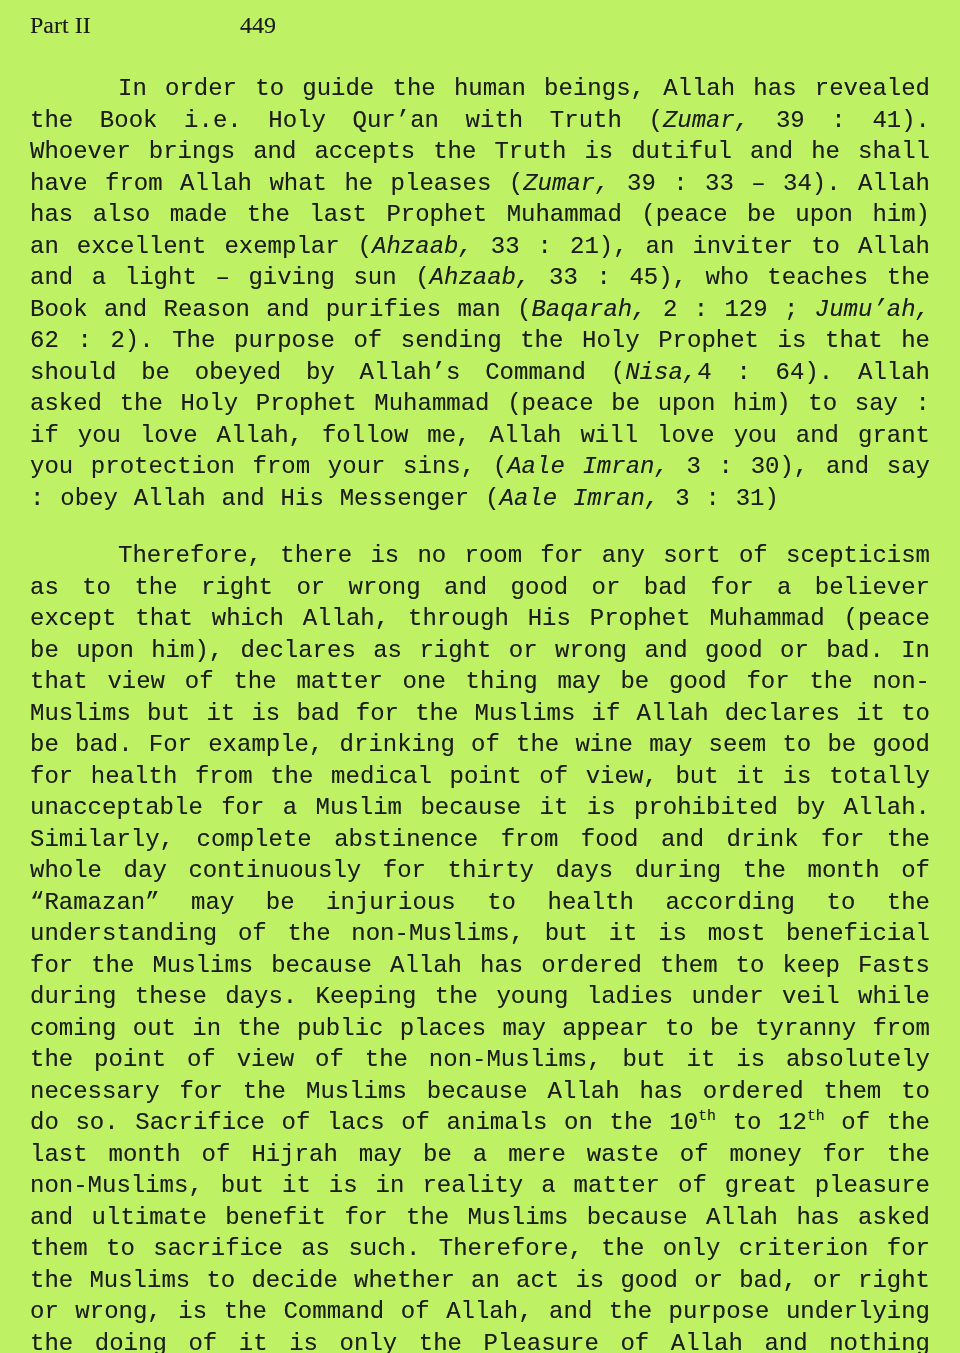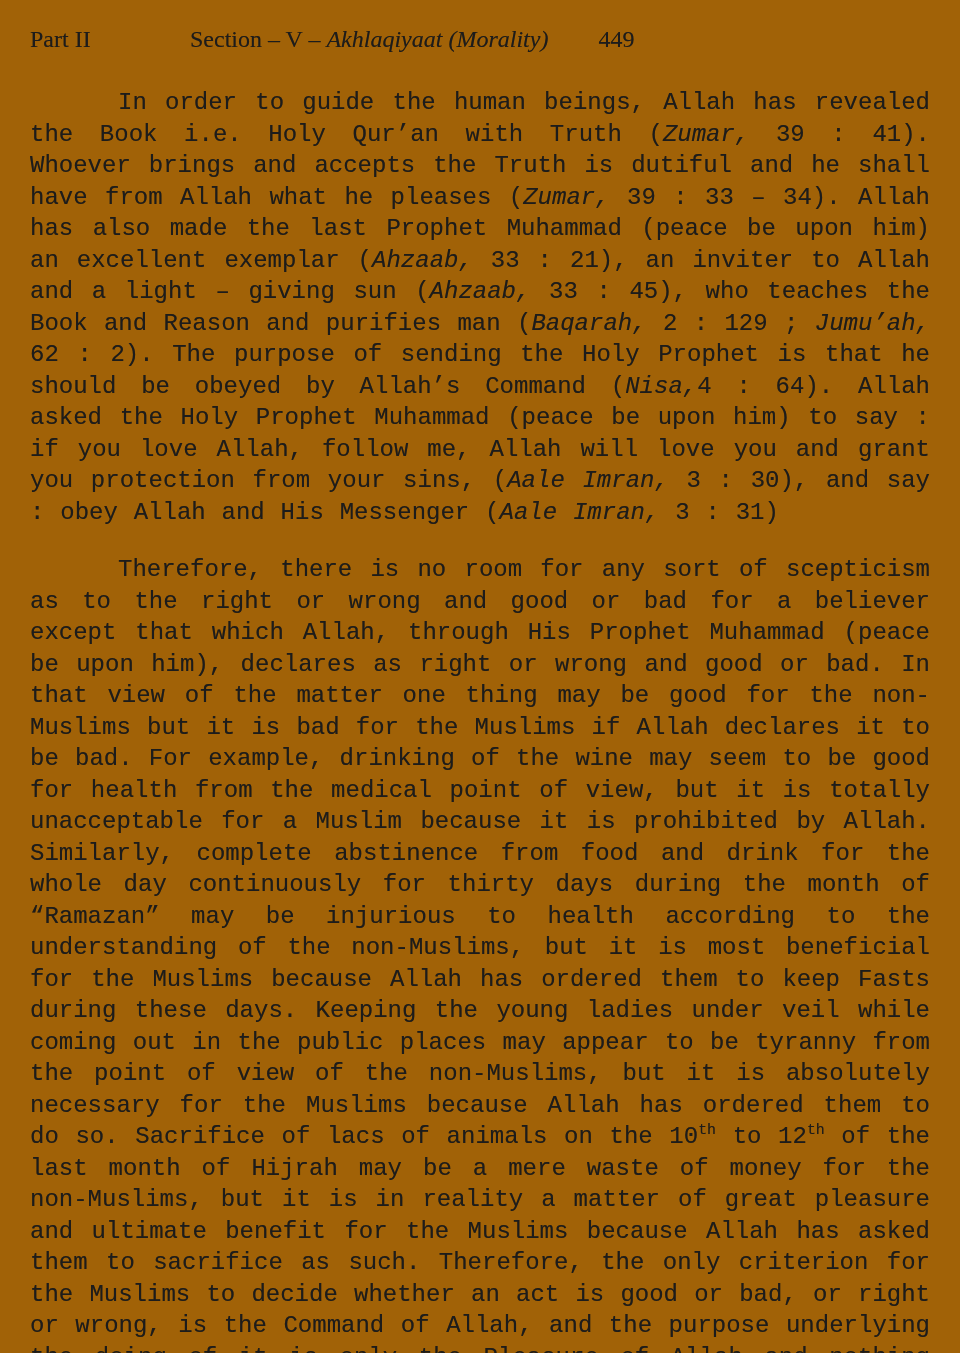--- a/index.html
+++ b/index.html
@@ -5,25 +5,25 @@
   html, body {
     margin: 0;
     padding: 0;
     background: #ffffff;
   }
   .page {
     position: relative;
     width: 960px;
     height: 1353px;
     box-sizing: border-box;
-    background: #a16207;
+    background: #bef264;
     color: #1c1c1c;
     font-family: "Liberation Serif", "DejaVu Serif", serif;
     font-size: 24px;
-    padding: 26px 30px 0 30px;
+    padding: 12px 30px 0 30px;
     text-shadow: 0 0 0.5px rgba(0,0,0,0.35);
     overflow: hidden;
   }
   .header {
     display: flex;
     align-items: baseline;
     white-space: nowrap;
     margin-bottom: 34px;
   }
   .hdr-part {
@@ -55,20 +55,19 @@
     line-height: 0;
     vertical-align: super;
   }
 </style>
 </head>
 <body>
 
 <div class="page">
   <div class="header">
     <span class="hdr-part">Part II</span>
-    <span class="hdr-section"><span>Section – V – </span><span class="it">Akhlaqiyaat (Morality)</span></span>
     <span class="hdr-pageno">449</span>
   </div>
 
   <p class="para indent"><span>In order to guide the human beings, Allah has revealed the Book i.e. Holy Qur’an with Truth (</span><span class="it">Zumar,</span><span> 39 : 41). Whoever brings and accepts the Truth is dutiful and he shall have from Allah what he pleases (</span><span class="it">Zumar,</span><span> 39 : 33 – 34). Allah has also made the last Prophet Muhammad (peace be upon him) an excellent exemplar (</span><span class="it">Ahzaab,</span><span> 33 : 21), an inviter to Allah and a light – giving sun (</span><span class="it">Ahzaab,</span><span> 33 : 45), who teaches the Book and Reason and purifies man (</span><span class="it">Baqarah,</span><span> 2 : 129 ; </span><span class="it">Jumu’ah,</span><span> 62 : 2). The purpose of sending the Holy Prophet is that he should be obeyed by Allah’s Command (</span><span class="it">Nisa,</span><span>4 : 64). Allah asked the Holy Prophet Muhammad (peace be upon him) to say : if you love Allah, follow me, Allah will love you and grant you protection from your sins, (</span><span class="it">Aale Imran,</span><span> 3 : 30), and say : obey Allah and His Messenger (</span><span class="it">Aale Imran,</span><span> 3 : 31)</span></p>
 
   <p class="para indent"><span>Therefore, there is no room for any sort of scepticism as to the right or wrong and good or bad for a believer except that which Allah, through His Prophet Muhammad (peace be upon him), declares as right or wrong and good or bad. In that view of the matter one thing may be good for the non-Muslims but it is bad for the Muslims if Allah declares it to be bad. For example, drinking of the wine may seem to be good for health from the medical point of view, but it is totally unacceptable for a Muslim because it is prohibited by Allah. Similarly, complete abstinence from food and drink for the whole day continuously for thirty days during the month of “Ramazan” may be injurious to health according to the understanding of the non-Muslims, but it is most beneficial for the Muslims because Allah has ordered them to keep Fasts during these days. Keeping the young ladies under veil while coming out in the public places may appear to be tyranny from the point of view of the non-Muslims, but it is absolutely necessary for the Muslims because Allah has ordered them to do so. Sacrifice of lacs of animals on the 10</span><sup>th</sup><span> to 12</span><sup>th</sup><span> of the last month of Hijrah may be a mere waste of money for the non-Muslims, but it is in reality a matter of great pleasure and ultimate benefit for the Muslims because Allah has asked them to sacrifice as such. Therefore, the only criterion for the Muslims to decide whether an act is good or bad, or right or wrong, is the Command of Allah, and the purpose underlying the doing of it is only the Pleasure of Allah and nothing else.</span></p>
 </div>
 
 </body></html>

